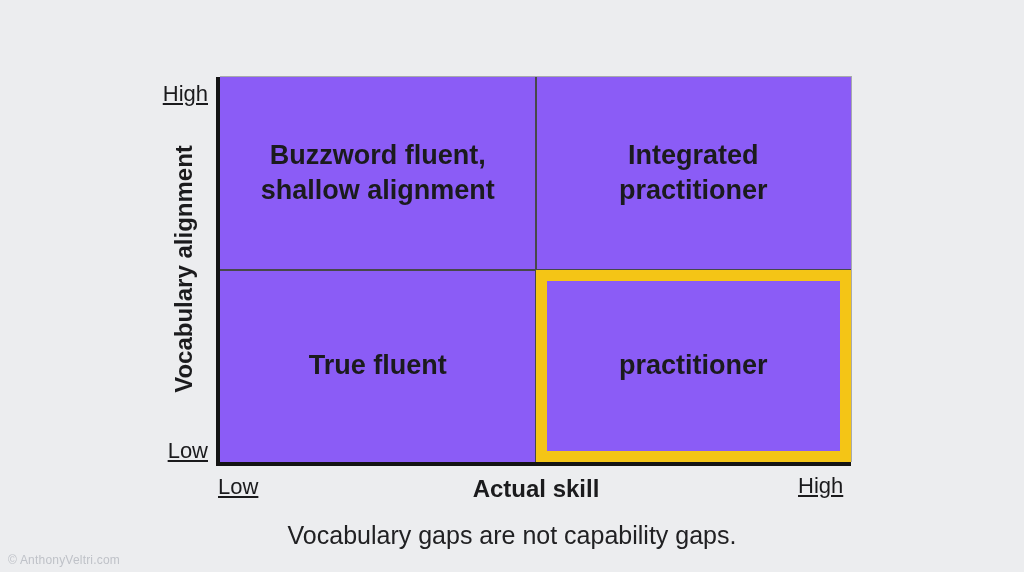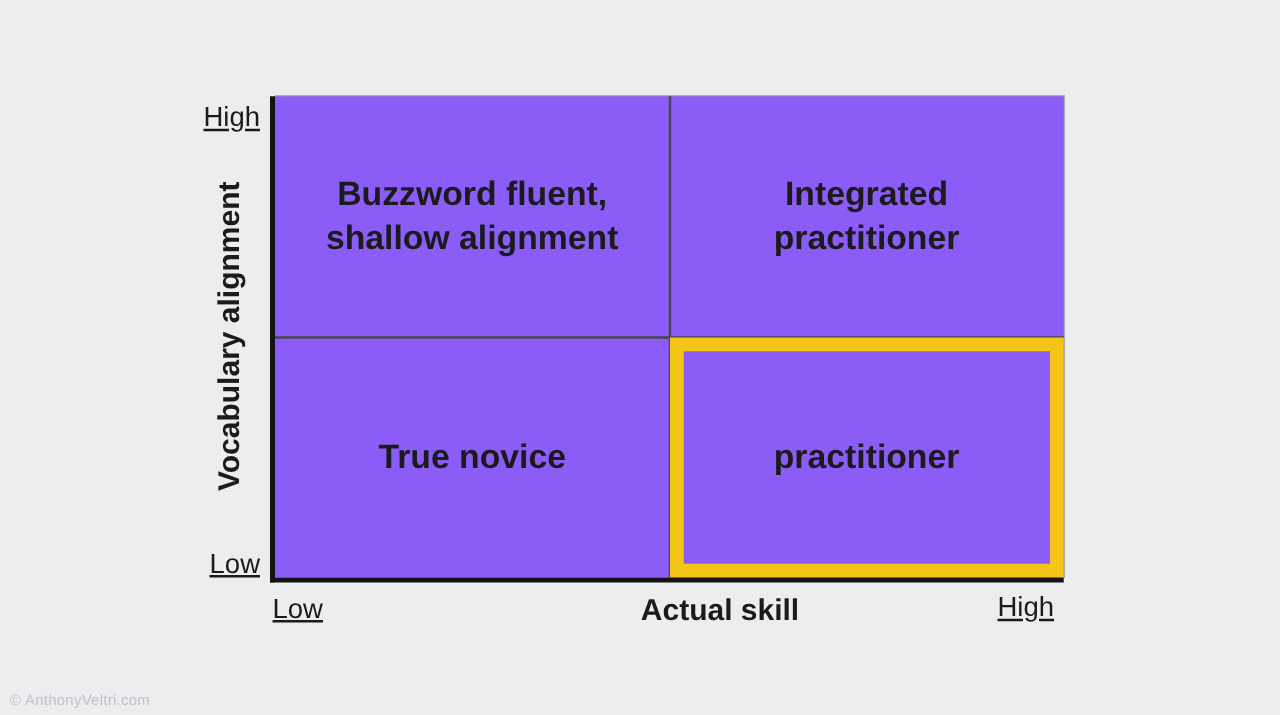--- a/index.html
+++ b/index.html
@@ -125,21 +125,20 @@
     white-space: nowrap;
   }
   .axis-title-x {
     position: absolute;
     left: 220px;
     width: 632px;
     top: 475px;
     text-align: center;
     font-size: 24px;
     font-weight: 700;
-    padding-left: 40px;
   }
   .caption {
     position: absolute;
     left: 0;
     right: 0;
     top: 521px;
     text-align: center;
     font-size: 25px;
     font-weight: 400;
     color: #212123;
@@ -166,21 +165,21 @@
       </div>
     </div>
     <div class="quadrant">
       <div>
         <span>Integrated</span>
         <span>practitioner</span>
       </div>
     </div>
     <div class="quadrant">
       <div>
-        <span>True novice</span>
+        <span>True fluent</span>
       </div>
     </div>
     <div class="quadrant">
       <div>
         <span>practitioner</span>
       </div>
     </div>
 
     <div class="midline-v"></div>
     <div class="midline-h"></div>
@@ -190,15 +189,16 @@
   </div>
 
   <div class="tick tick-y-high">High</div>
   <div class="tick tick-y-low">Low</div>
   <div class="axis-title-y">Vocabulary alignment</div>
 
   <div class="tick tick-x-low">Low</div>
   <div class="axis-title-x">Actual skill</div>
   <div class="tick tick-x-high">High</div>
 
+  <div class="caption">Vocabulary gaps are not capability gaps.</div>
   <div class="watermark">© AnthonyVeltri.com</div>
 
 </div>
 
 </body></html>

